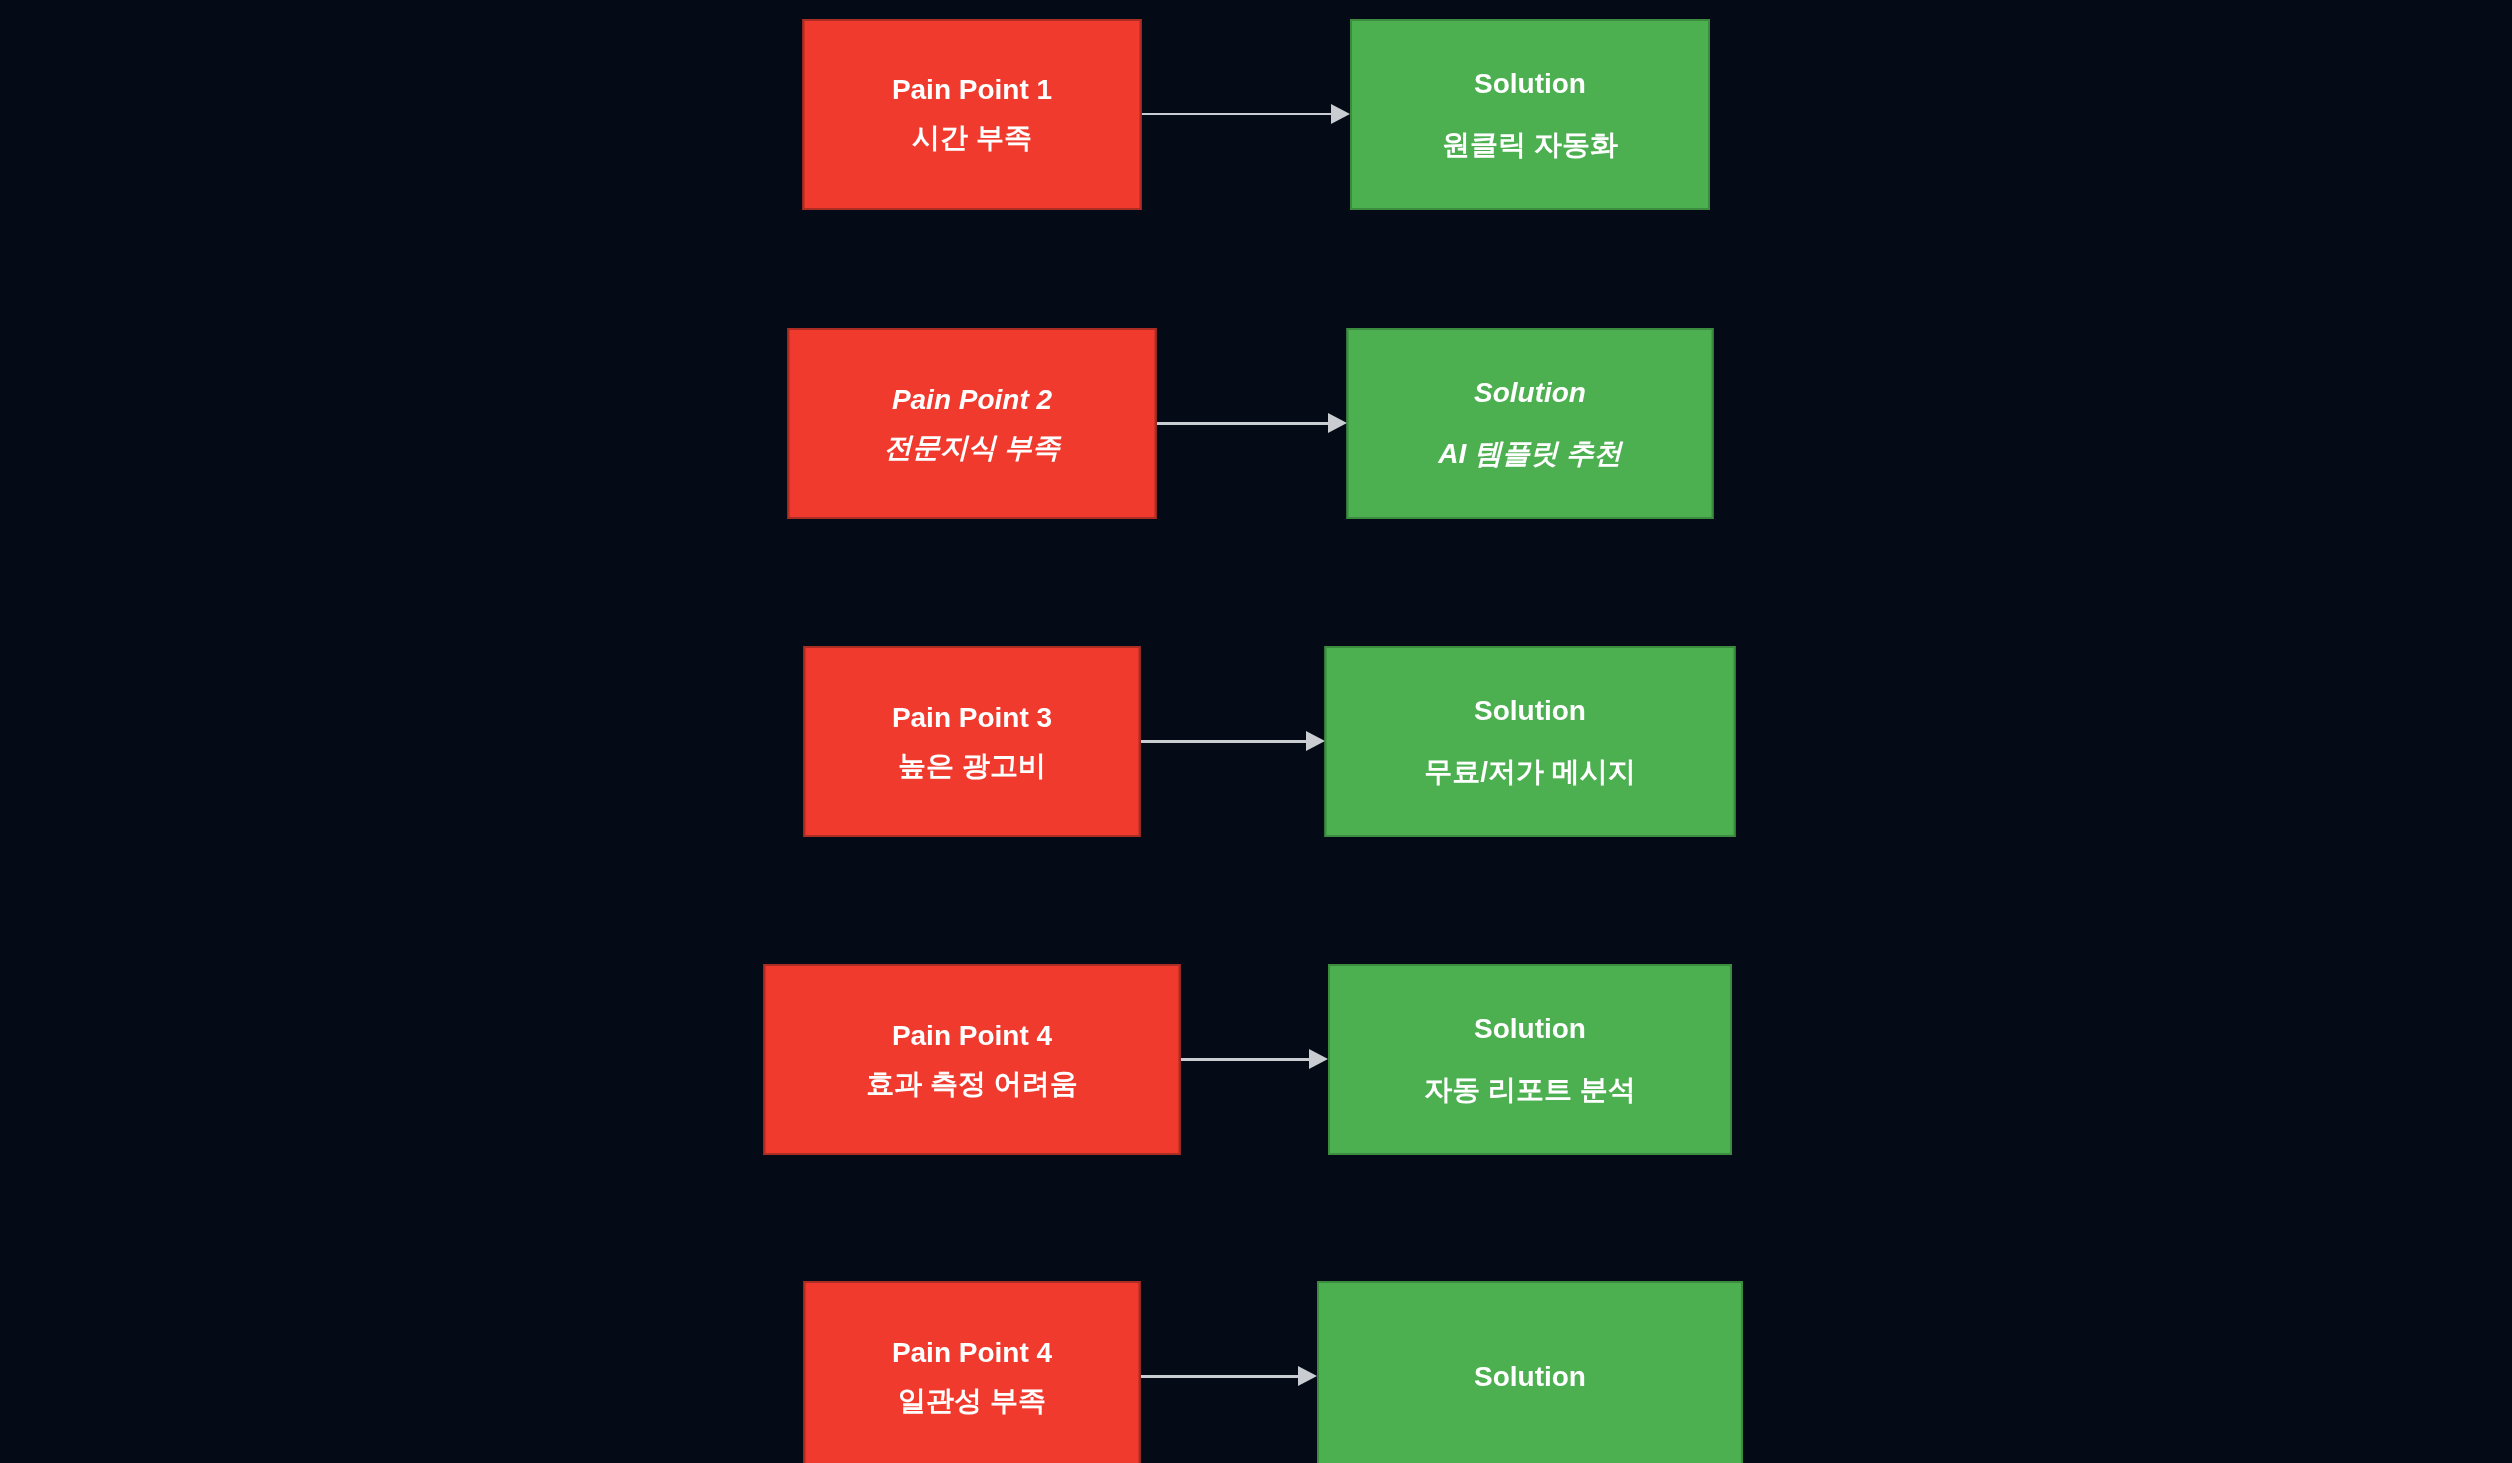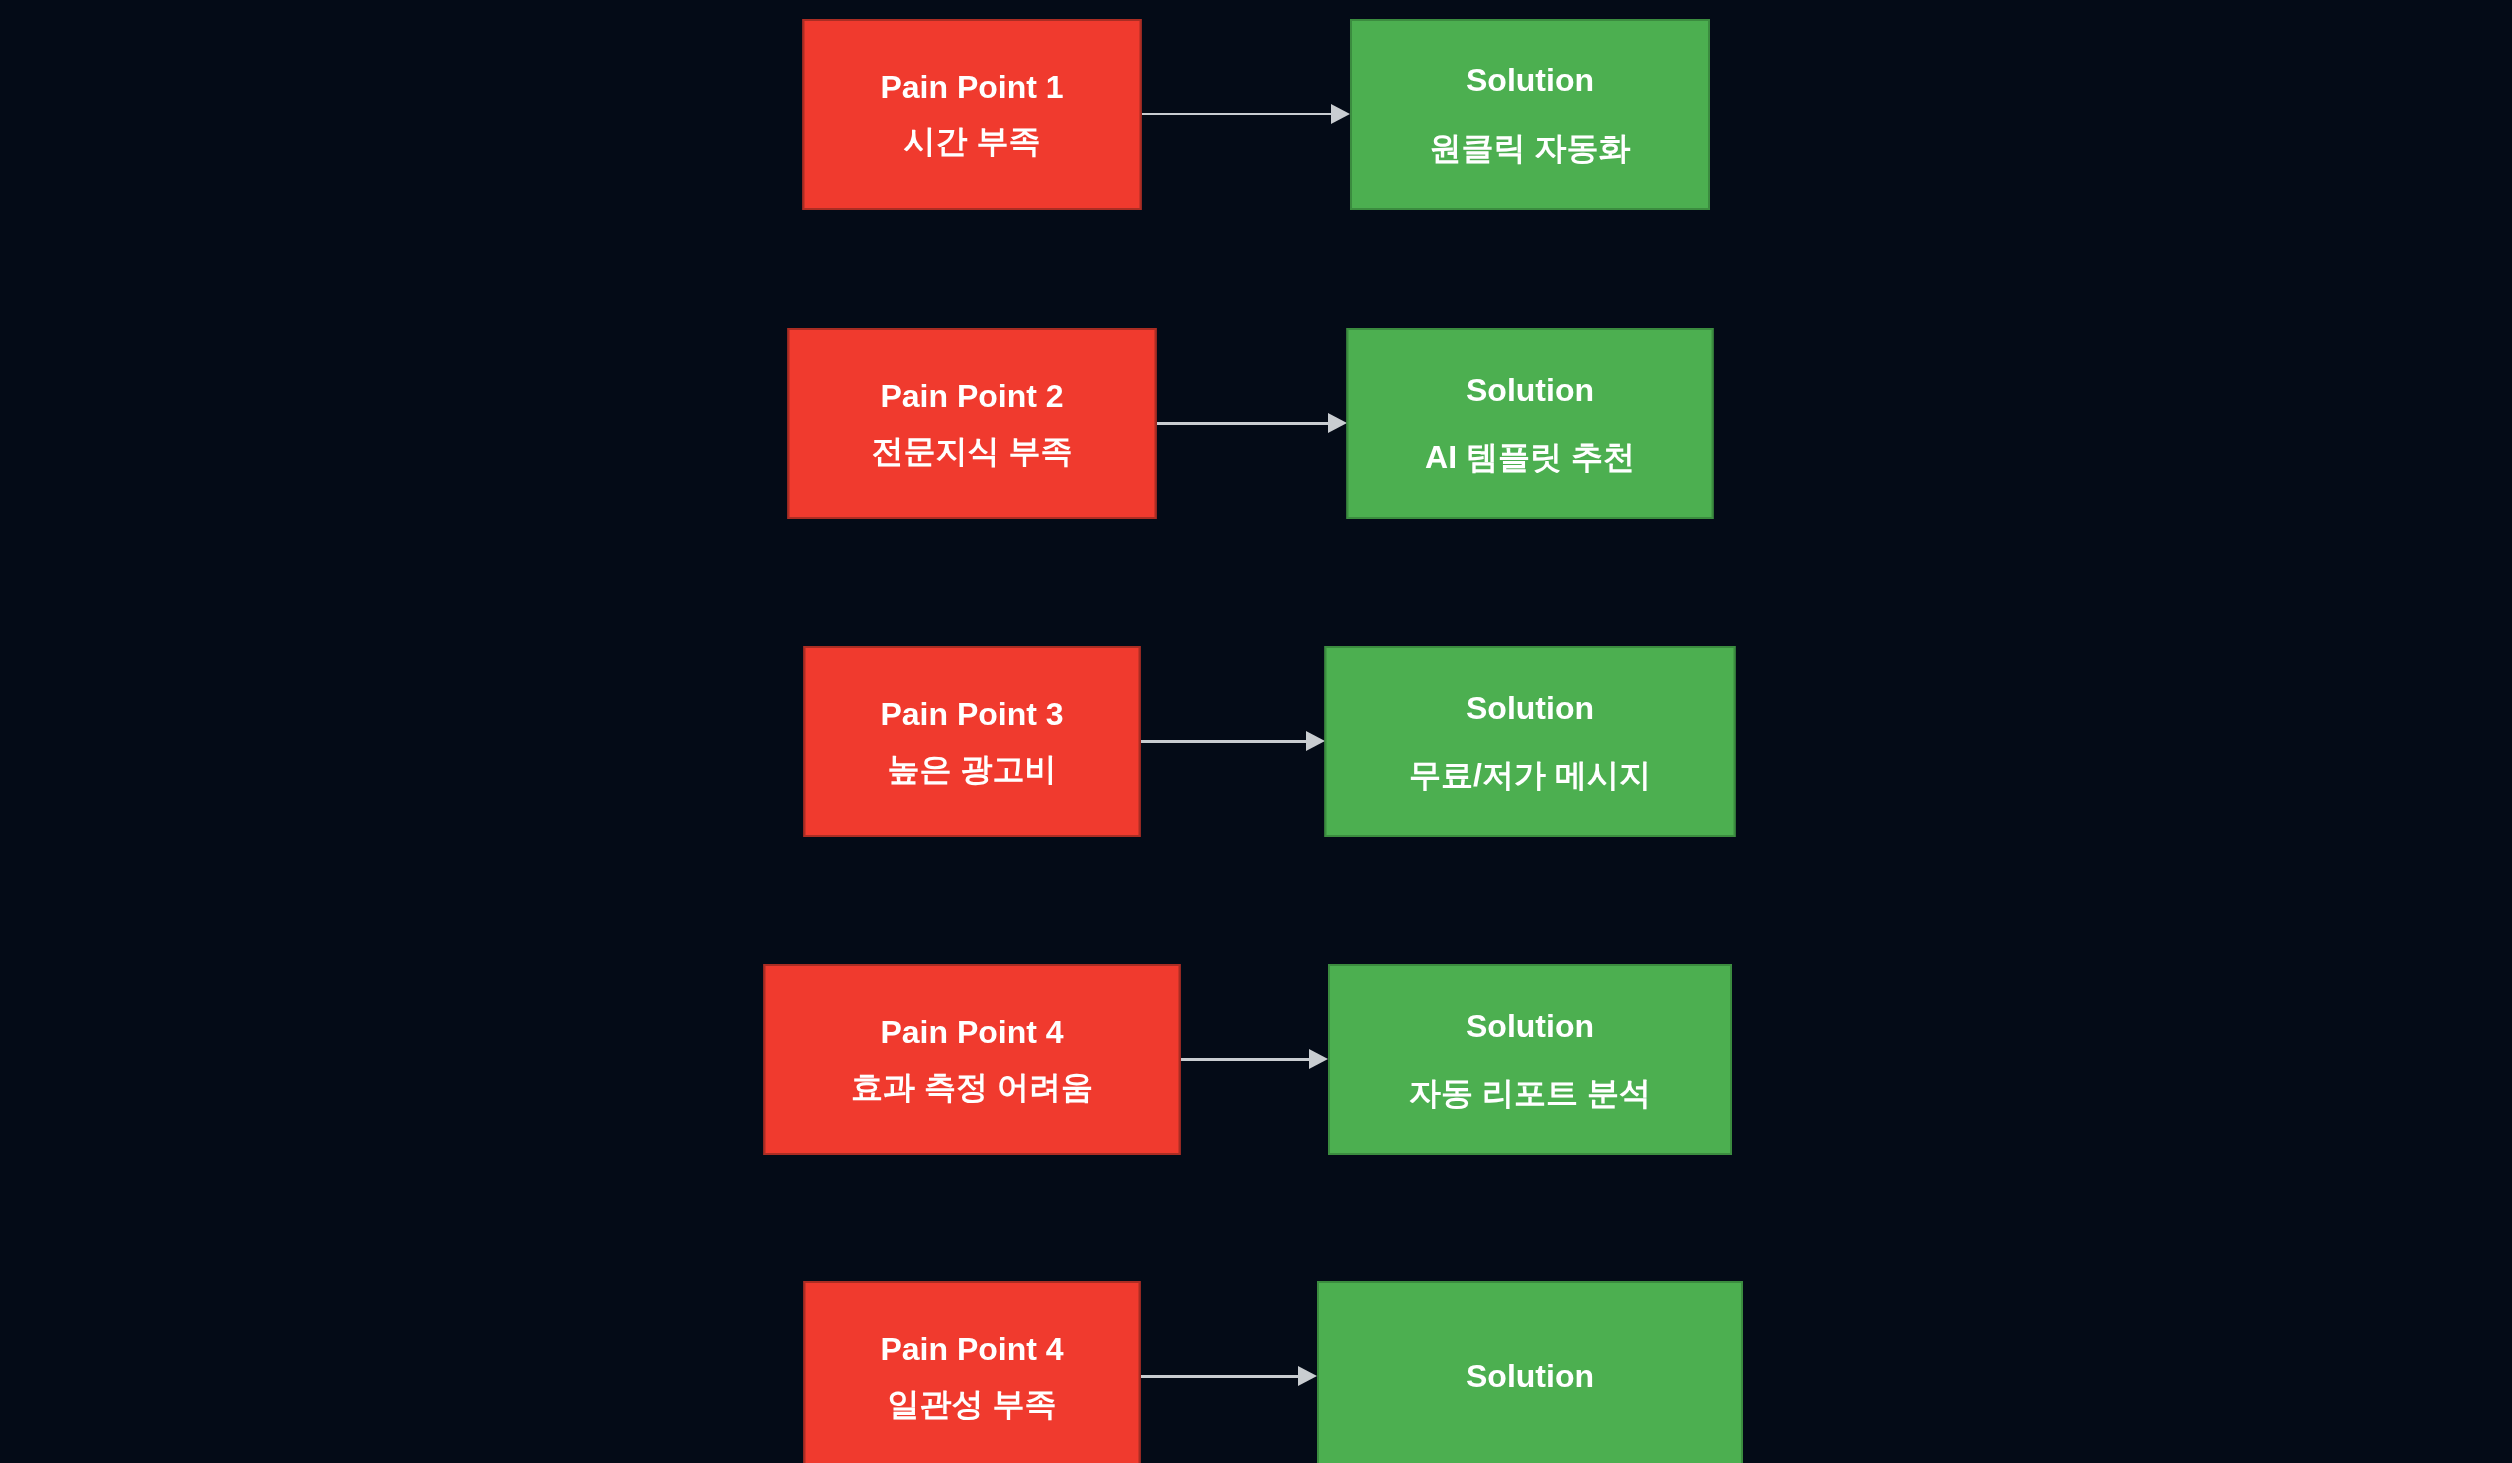--- a/index.html
+++ b/index.html
@@ -16,37 +16,37 @@
     font-family: "Liberation Sans", "DejaVu Sans", sans-serif;
   }
   .row {
     position: absolute;
     left: 0;
     width: 100%;
     height: 191px;
   }
   
   .row-1 { top: 18.5px;   --pw: 339px; --sw: 360px; }
-  .row-2 { top: 328px;  --pw: 369px; --sw: 367px; }
+  .row-2 { top: 328px; font-style: italic;  --pw: 369px; --sw: 367px; }
   .row-3 { top: 646px;  --pw: 337px; --sw: 411px; }
   .row-4 { top: 964px; padding-left: 24px; --pw: 417px; --sw: 404px; }
   .row-5 { top: 1281px; --pw: 337px; --sw: 426px; }
 
   .box {
     position: absolute;
     top: 0;
     height: 191px;
     box-sizing: border-box;
     display: flex;
     flex-direction: column;
     justify-content: center;
     align-items: center;
     text-align: center;
     color: var(--text, #ffffff);
-    font-size: 32px;
+    font-size: 28px;
     font-weight: 600;
     line-height: 1.7;
     white-space: nowrap;
   }
   .pain {
     left: 972px;
     width: var(--pw);
     transform: translateX(-50%);
     background: var(--pain-fill, #f03a2e);
     border: 2.8px solid var(--pain-border, #ab2d23);

